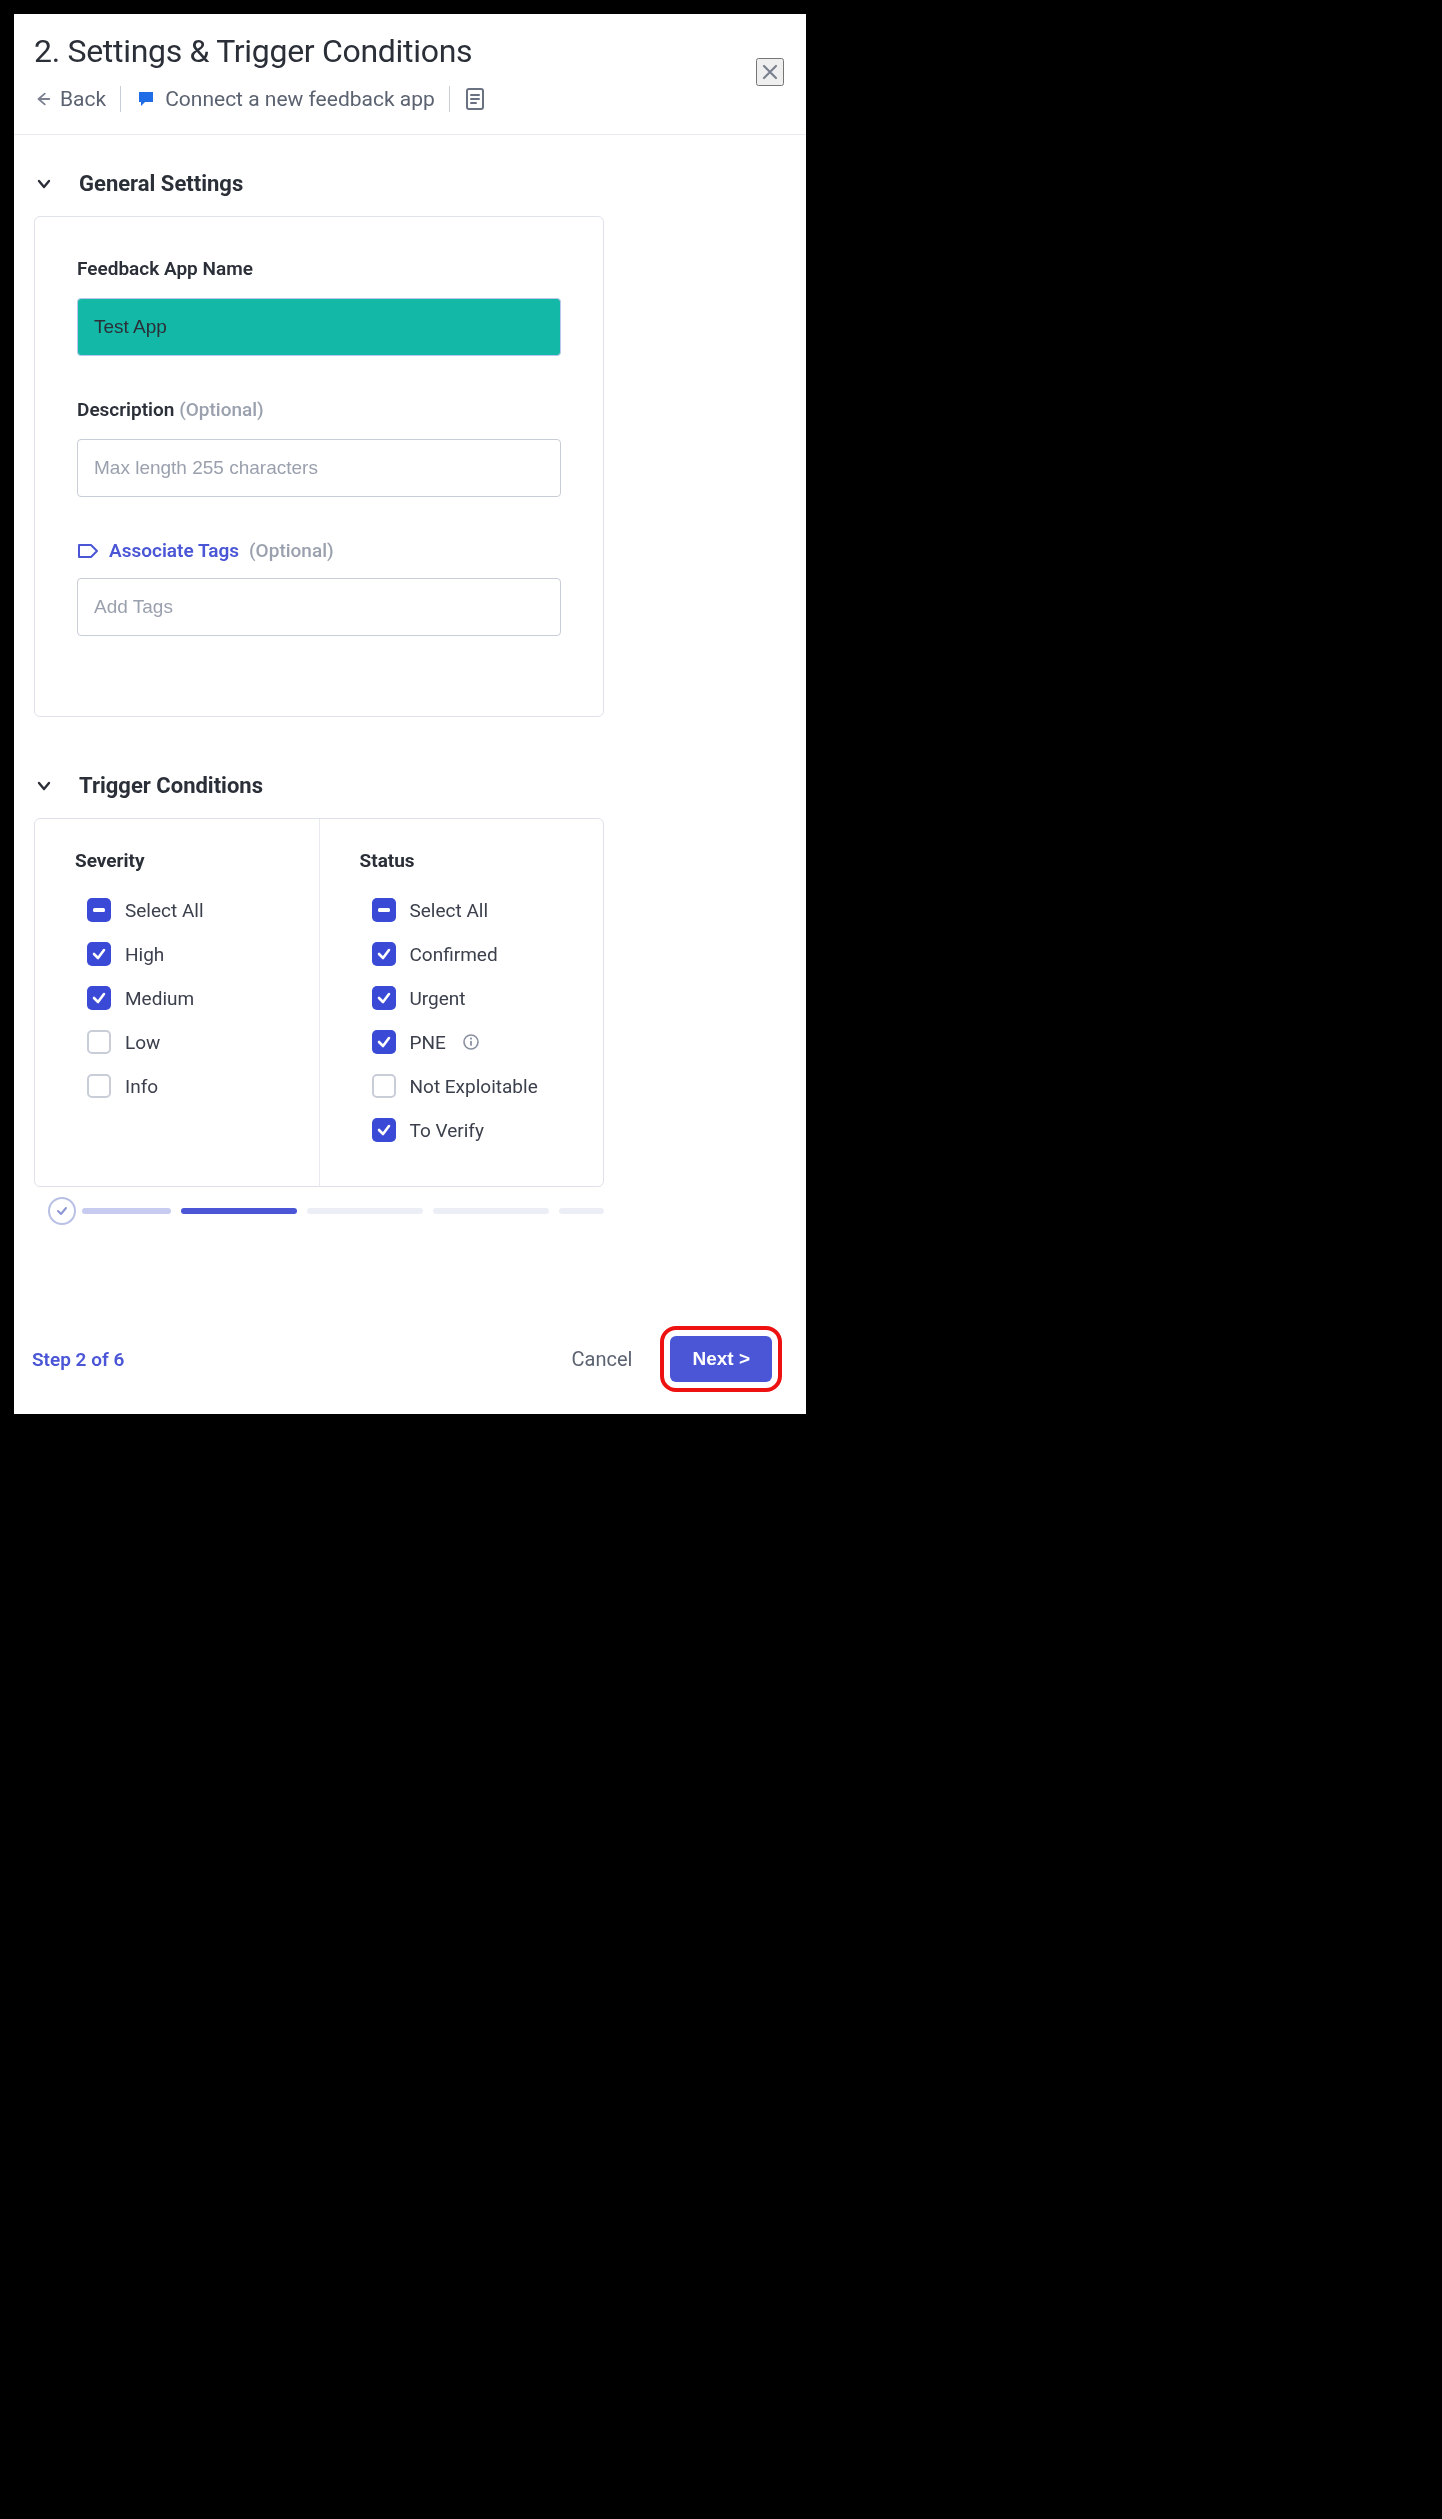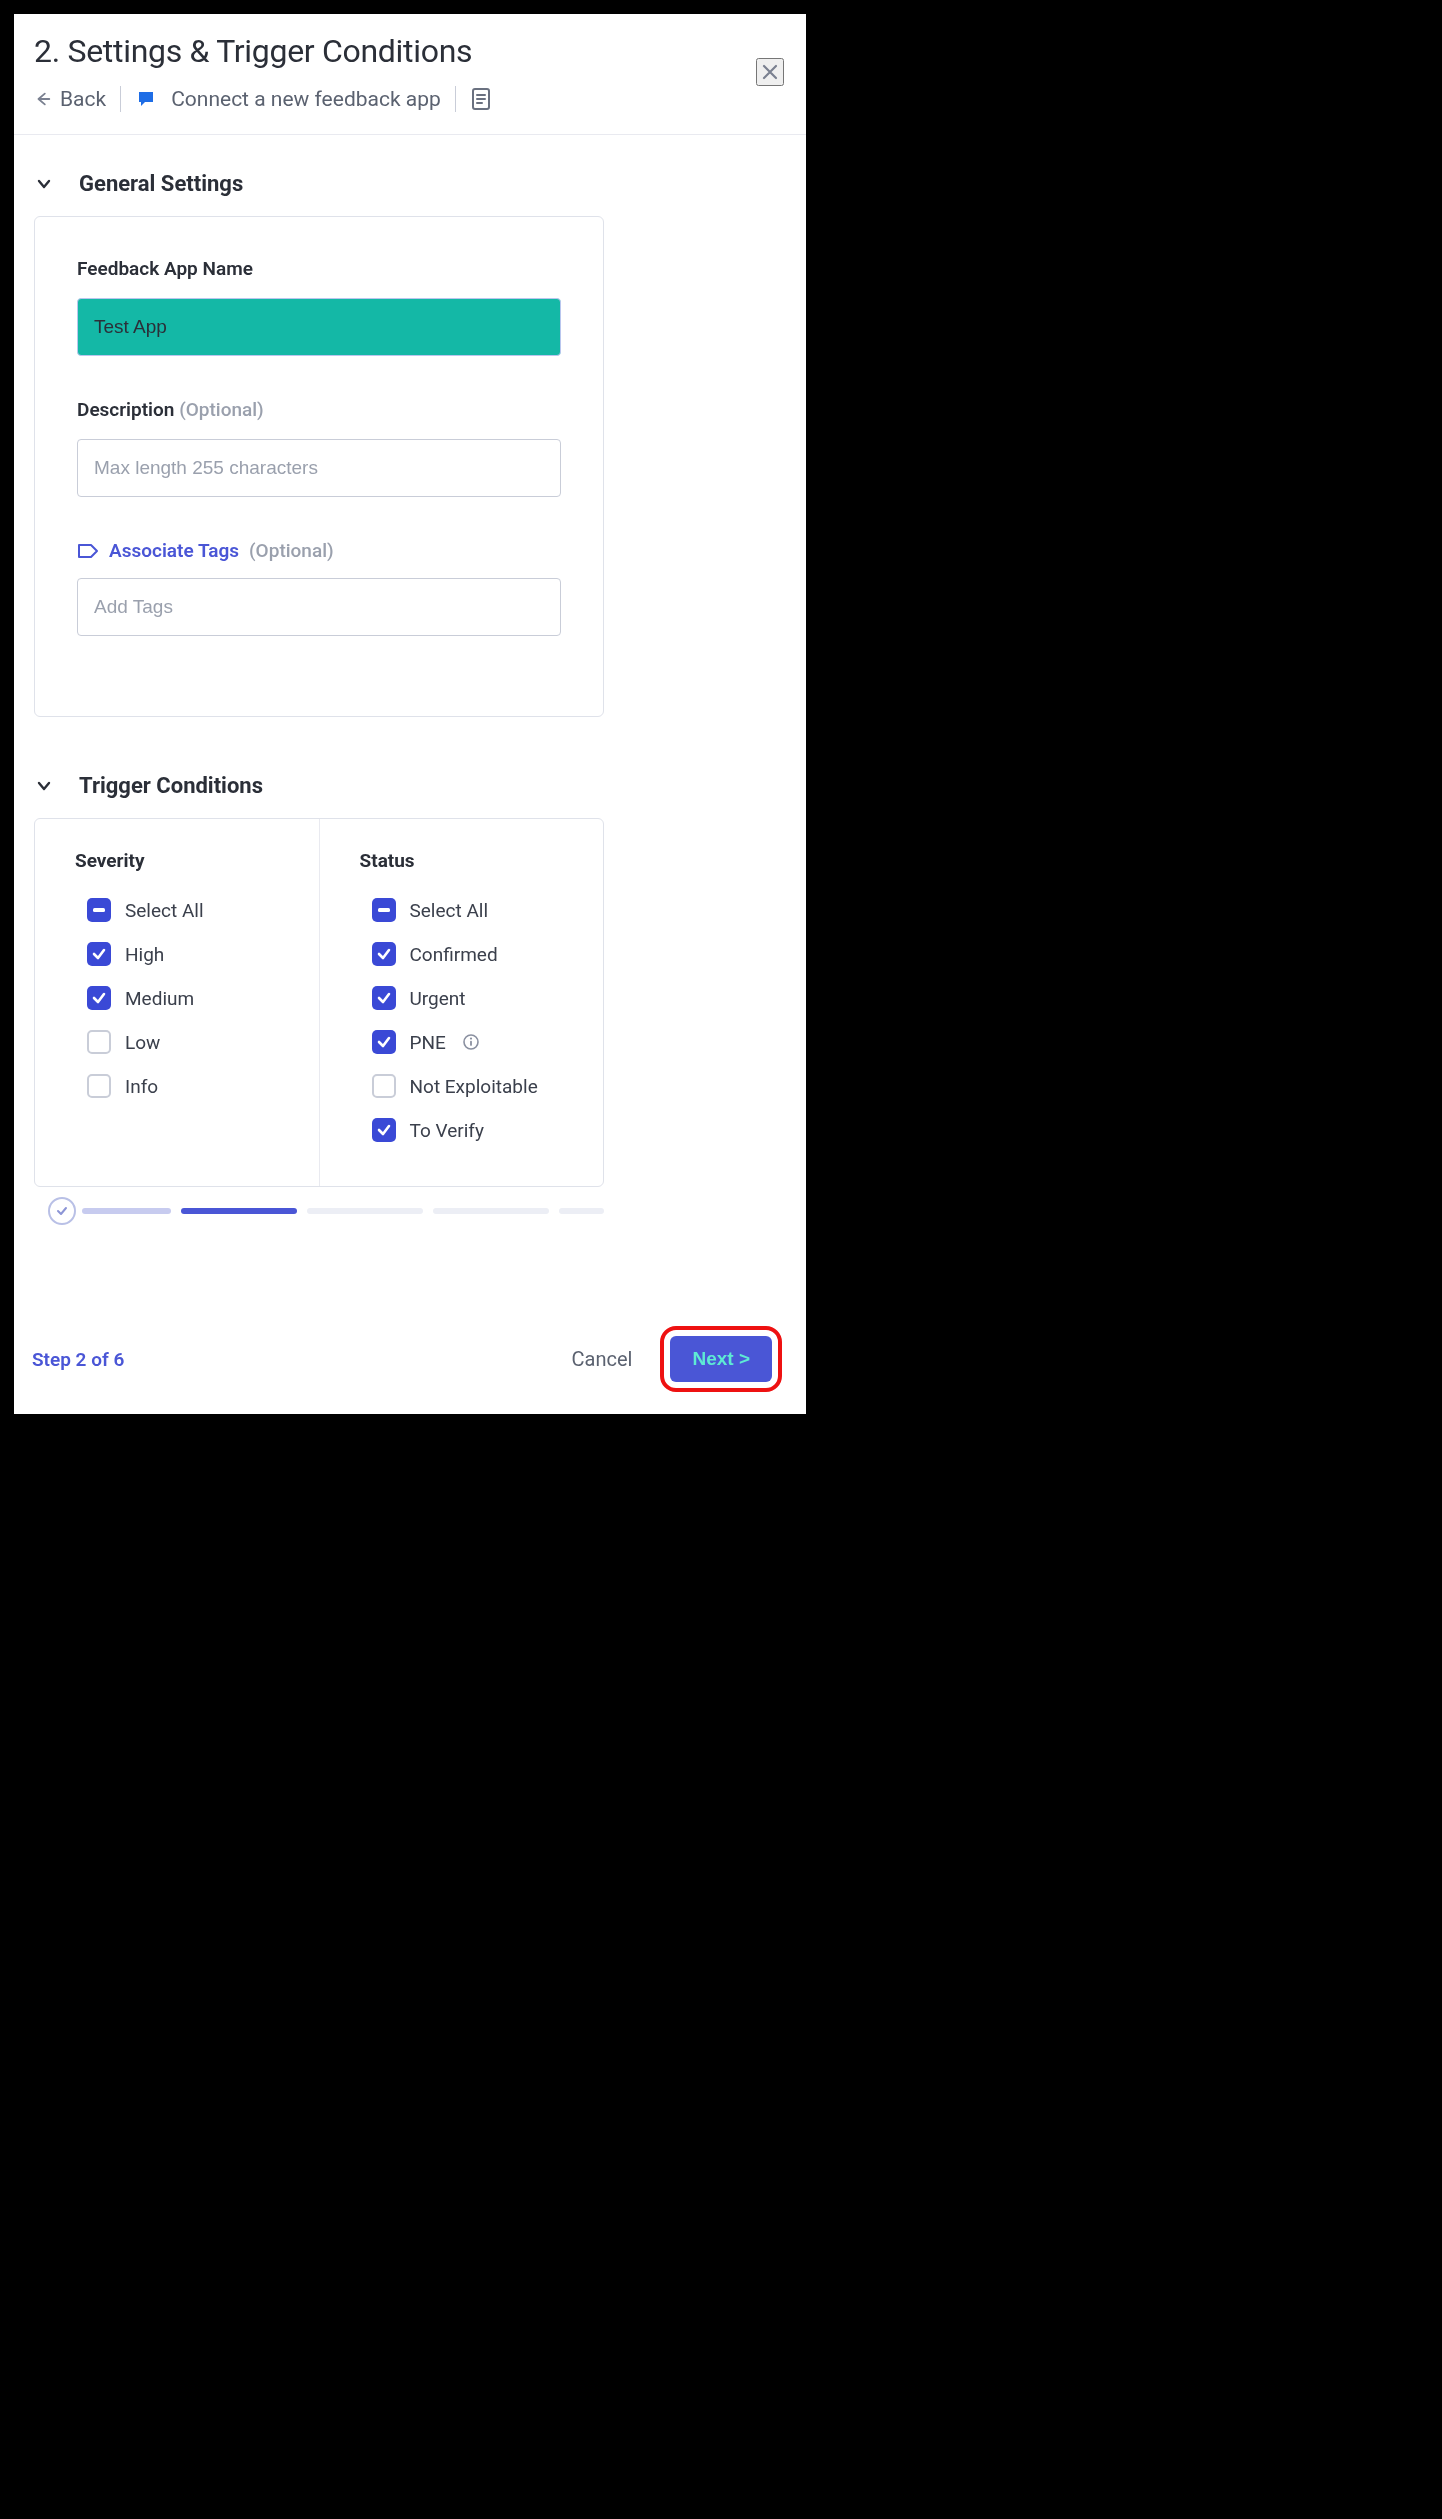--- a/index.html
+++ b/index.html
@@ -32,21 +32,21 @@
   .subheader {
     margin-top: 16px;
     display: flex;
     align-items: center;
     gap: 14px;
     color: #5b6270;
     font-size: 21px;
   }
   .back-group { display: flex; align-items: center; gap: 8px; cursor: pointer; }
   .vdiv { width: 1px; height: 26px; background: #c9cdd8; }
-  .connect-group { display: flex; align-items: center; gap: 12px; color: #5b6270; }
+  .connect-group { display: flex; align-items: center; gap: 6px; color: #5b6270; }
   .close-btn {
     position: absolute;
     top: 44px; right: 22px;
     width: 28px; height: 28px;
     color: #7a8090;
     cursor: pointer;
     display: flex; align-items: center; justify-content: center;
   }
   .body {
     flex: 1;
@@ -130,21 +130,21 @@
     display: flex; align-items: center; justify-content: space-between;
     padding: 18px 24px 22px 18px;
   }
   .step-label { font-size: 19px; font-weight: 600; color: #4a56d6; }
   .actions { display: flex; align-items: center; gap: 28px; }
   .cancel { font-size: 20px; color: #5b6270; cursor: pointer; }
   .next-wrap {
     border: 4px solid #e11; border-radius: 16px; padding: 6px;
   }
   .next-btn {
-    background: #4a56d6; color: #5eead4; font-size: 19px; font-weight: 600;
+    background: #4a56d6; color: #ffffff; font-size: 19px; font-weight: 600;
     border: none; border-radius: 6px; padding: 12px 22px; cursor: pointer;
     display: inline-flex; align-items: center; gap: 6px;
   }
 </style>
 </head>
 <body>
 
 <div class="outer">
   <div class="canvas">
 

